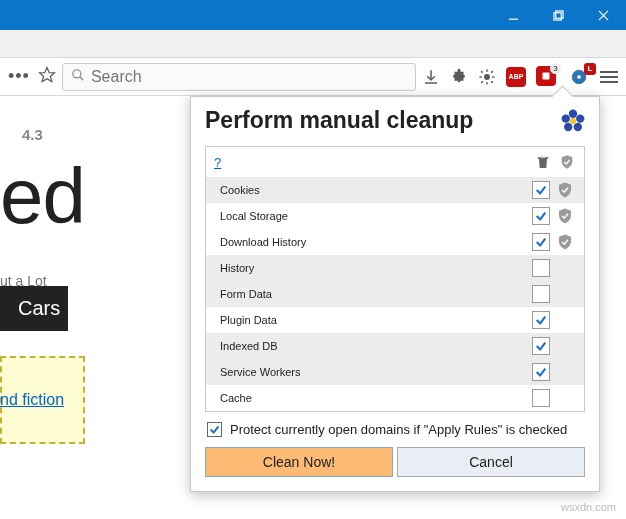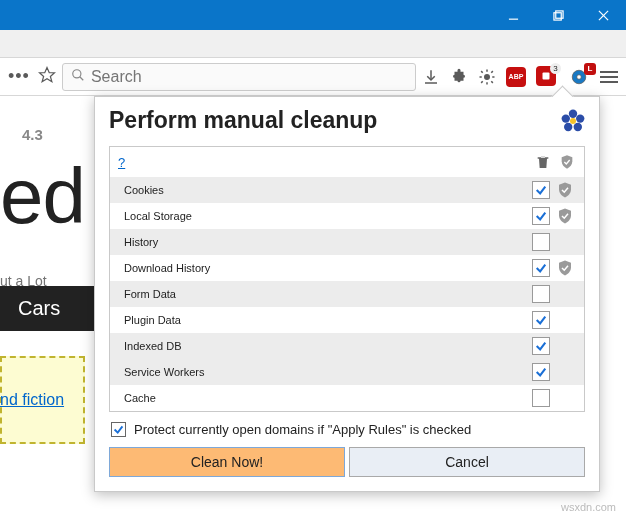--- a/index.html
+++ b/index.html
@@ -31,27 +31,27 @@
   .gearblue{fill:#1979c4;}
   .pill { position: absolute; top:-3px; right:-6px; width:12px; height:12px; border-radius:3px; background:#c10e0e; color:#fff; font-size:8px; font-weight:bold; display:flex; align-items:center; justify-content:center;}
   .hamb { width: 18px; display: flex; flex-direction: column; gap: 3px; }
   .hamb span { height: 2px; background: #5a5a5a; }
 
   
   .page { position: relative; height: calc(519px - 30px - 28px - 38px); }
   .bigtext { position: absolute; left: 0; top: 55px; font-size: 78px; font-weight: 300; color: #222; letter-spacing:-1px;}
   .rating { position: absolute; left: 22px; top: 30px; font-size: 15px; color: #888; font-weight:bold;}
   .subtext { position: absolute; left: 0; top: 150px; font-size: 14px; color: #737373; margin-top: 27px;}
-  .cars { position: absolute; left: 0; top: 190px; height: 45px; background: #222; color:#fff; font-size: 20px; display:flex; align-items:center; padding: 0 18px; width: 110px; gap: 30px;}
+  .cars { position: absolute; left: 0; top: 190px; height: 45px; background: #222; color:#fff; font-size: 20px; display:flex; align-items:center; padding: 0 18px; width: 68px; gap: 30px;}
   .cars .p { position: absolute; right:-12px; }
   .yellowbox { position: absolute; left: 0; top: 260px; width: 85px; height: 88px; border: 2px dashed #c0b42f; background: #fdfcd2; }
   .link { position: absolute; left: 0; top: 295px; color: #0066cc; text-decoration: underline; font-size: 16px;}
 
   
-  .panel { position: absolute; top: 0; right: 26px; width: 506px; background: #fff; border: 1px solid #c9c9c9; box-shadow: 0 3px 12px rgba(0,0,0,0.25); }
+  .panel { position: absolute; top: 0; right: 26px; width: 410px; background: #fff; border: 1px solid #c9c9c9; box-shadow: 0 3px 12px rgba(0,0,0,0.25); }
   .panel::before{ content:""; position:absolute; top:-8px; right:28px; width:16px; height:16px; background:#fff; border-left:1px solid #c9c9c9; border-top:1px solid #c9c9c9; transform:rotate(45deg);}
   .panel-inner{ position:relative; background:#fff; padding: 10px 14px 14px 14px;}
   .panel-title { font-size: 23px; font-weight: bold; color: #222; margin-bottom: 12px; display:flex; justify-content:space-between; align-items:center;}
   .flower { width: 24px; height: 24px; }
   .flower .petal{ fill:#2b4da8;} .flower .center{ fill:#f4c22a;}
 
   .databox { border: 1px solid #c9c9c9; }
   .header-row { display: flex; align-items: center; padding: 6px 8px; font-size: 13px; }
   .header-row .q { color: #0066cc; text-decoration: underline; }
   .hicons { margin-left: auto; display: flex; gap: 6px; }
@@ -223,38 +223,38 @@
                   <polyline points="2,7 6,11 12,3"></polyline>
                 </svg>
               </span>
               <span class="shieldcol">
                 <svg viewBox="0 0 24 24">
                   <path fill="#9a9a9a" d="M12 2l8 3v6c0 5-3.5 9-8 11-4.5-2-8-6-8-11V5l8-3z"></path>
                   <path d="M8 12l3 3 5-6" stroke="#fff" fill="none" stroke-width="2"></path>
                 </svg>
               </span>
             </div>
+            <div class="datarow">
+              <span class="label">Download History</span>
+              <span class="cbwrap">
+                <svg viewBox="0 0 14 14">
+                  <polyline points="2,7 6,11 12,3"></polyline>
+                </svg>
+              </span>
+              <span class="shieldcol">
+                <svg viewBox="0 0 24 24">
+                  <path fill="#9a9a9a" d="M12 2l8 3v6c0 5-3.5 9-8 11-4.5-2-8-6-8-11V5l8-3z"></path>
+                  <path d="M8 12l3 3 5-6" stroke="#fff" fill="none" stroke-width="2"></path>
+                </svg>
+              </span>
+            </div>
             <div class="datarow alt">
               <span class="label">History</span>
               <span class="cbwrap"></span>
               <span class="shieldcol"></span>
-            </div>
-            <div class="datarow">
-              <span class="label">Download History</span>
-              <span class="cbwrap">
-                <svg viewBox="0 0 14 14">
-                  <polyline points="2,7 6,11 12,3"></polyline>
-                </svg>
-              </span>
-              <span class="shieldcol">
-                <svg viewBox="0 0 24 24">
-                  <path fill="#9a9a9a" d="M12 2l8 3v6c0 5-3.5 9-8 11-4.5-2-8-6-8-11V5l8-3z"></path>
-                  <path d="M8 12l3 3 5-6" stroke="#fff" fill="none" stroke-width="2"></path>
-                </svg>
-              </span>
             </div>
             <div class="datarow alt">
               <span class="label">Form Data</span>
               <span class="cbwrap"></span>
               <span class="shieldcol"></span>
             </div>
             <div class="datarow">
               <span class="label">Plugin Data</span>
               <span class="cbwrap">
                 <svg viewBox="0 0 14 14">

